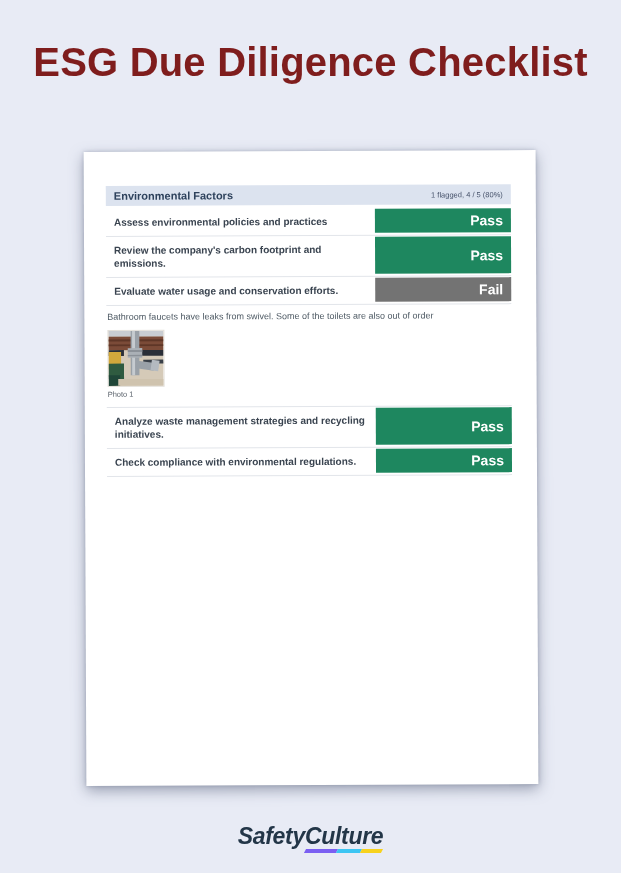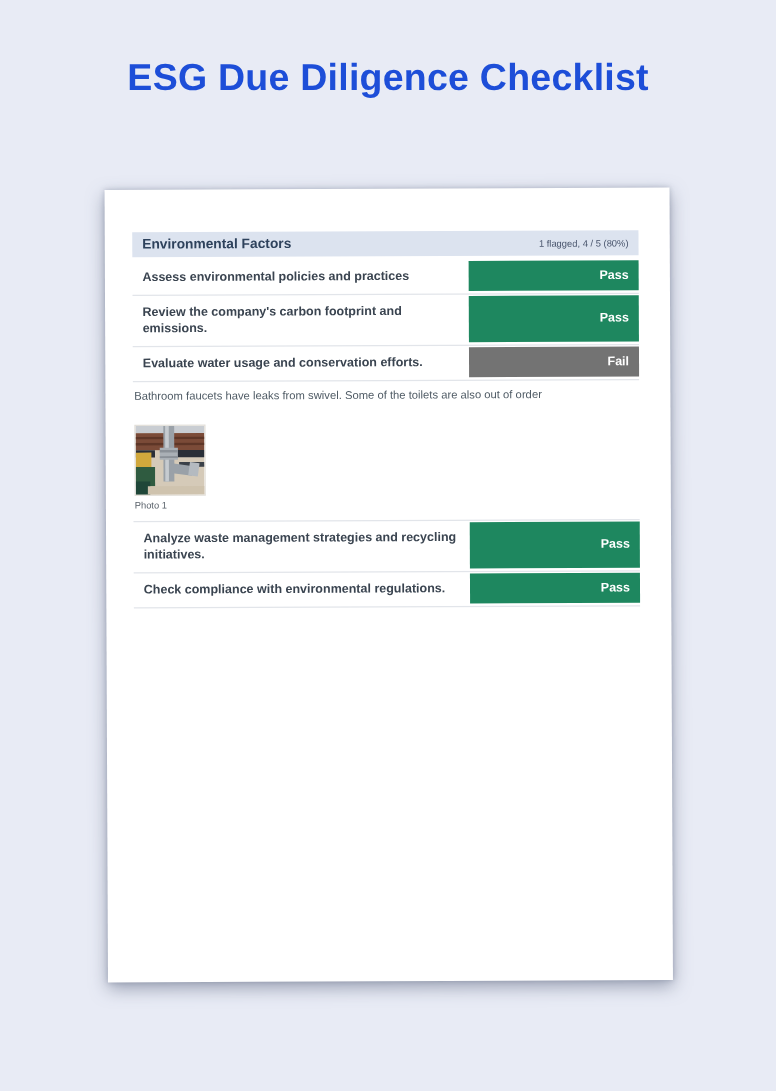--- a/index.html
+++ b/index.html
@@ -8,22 +8,22 @@
     background:#e8ebf5;
     font-family:"Liberation Sans", sans-serif;
     position:relative;
     overflow:hidden;
   }
 
   
   .hero-title {
     position:absolute; top:44px; left:0; width:621px;
     text-align:center;
-    font-size:30px; line-height:37px; font-weight:bold;
-    color:#1d4ed8; letter-spacing:0.2px;
+    font-size:40px; line-height:37px; font-weight:bold;
+    color:#7f1d1d; letter-spacing:0.2px;
   }
 
   
   .paper {
     position:absolute; left:85px; top:151px;
     width:452px; height:634px;
     background:#ffffff;
     transform:rotate(-0.25deg);
     box-shadow:0 5px 14px rgba(92,102,128,0.55), 0 0 4px rgba(92,102,128,0.35);
   }
@@ -42,29 +42,29 @@
     border-bottom:1px solid #e2e5ea;
   }
   .q-cell {
     flex:1; padding:7px 8px 7px 8px;
     font-size:10px; line-height:13px; font-weight:bold; color:#3a4450;
   }
   .result-cell {
     width:136px; margin:1px 0 2px 2px;
     display:flex; align-items:center; justify-content:flex-end;
     padding-right:8px;
-    color:#ffffff; font-size:10px; font-weight:bold;
+    color:#ffffff; font-size:14px; font-weight:bold;
   }
 
   .note-block {
     border-bottom:1px solid #e2e5ea;
     padding:6px 1px 8px 1px;
   }
   .note-text { font-size:9px; color:#4e5a64; line-height:11px; }
-  .photo-wrap { margin-top:17px; width:57px; }
+  .photo-wrap { margin-top:7px; width:57px; }
   .photo-thumb { width:57px; height:57px; display:block; border:1px solid #e3e0da; }
   .photo-caption { margin-top:3px; font-size:7.5px; color:#5a626b; }
 
   
   .brand {
     position:absolute; left:0; bottom:18px; width:621px;
     display:flex; justify-content:center;
   }
   .brand-inner { position:relative; display:inline-block; padding-bottom:5px; }
   .brand-text {
@@ -147,19 +147,20 @@
     <div class="row">
       <div class="q-cell">Check compliance with environmental regulations.</div>
       <div class="result-cell" style="background: rgb(30, 135, 95);">Pass</div>
     </div>
 
   </div>
 </div>
 
 <div class="brand">
   <div class="brand-inner">
+    <span class="brand-text">SafetyCulture</span>
     <span class="brand-underline">
       <span class="seg-1" style="background: rgb(123, 95, 242);"></span>
       <span class="seg-2" style="background: rgb(60, 197, 243);"></span>
       <span class="seg-3" style="background: rgb(247, 210, 30);"></span>
     </span>
   </div>
 </div>
 
 </body></html>

